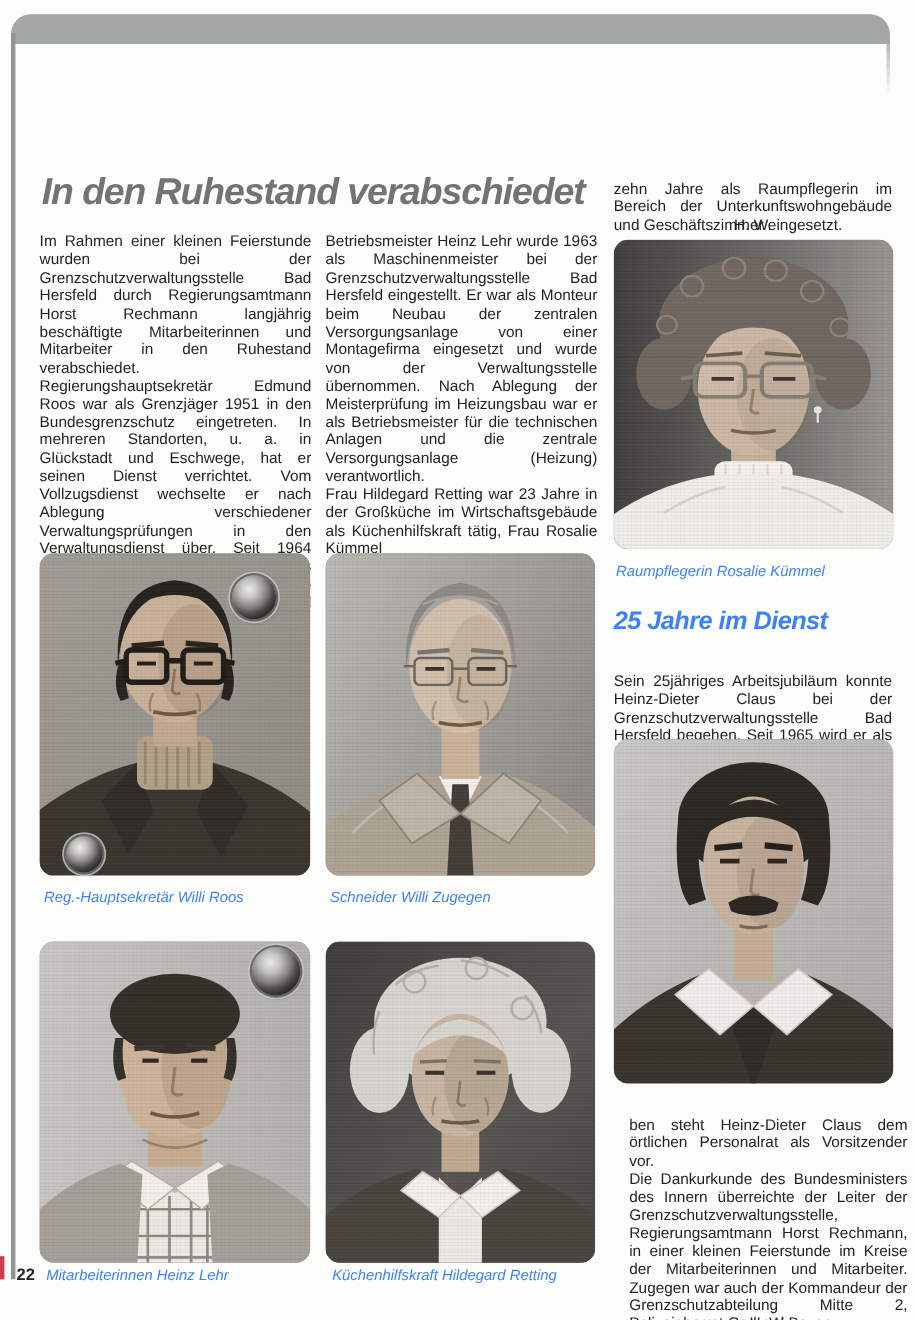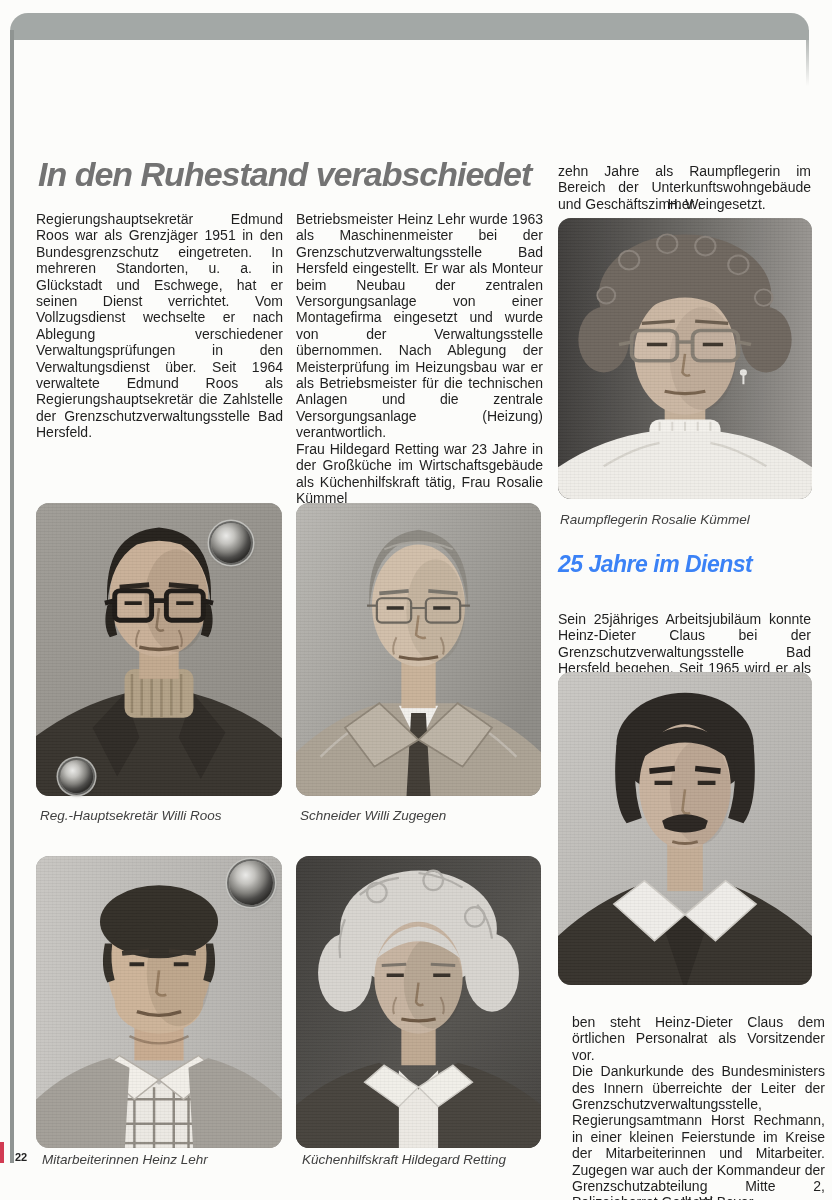--- a/index.html
+++ b/index.html
@@ -9,32 +9,32 @@
     font-family:"Liberation Sans","DejaVu Sans",sans-serif;
     color:#1f1f1f;
   }
   
   .band{position:absolute;left:10px;top:13px;width:799px;height:27px;
         background:#a3a8a6;border-radius:18px 18px 0 0;}
   .rail-left{position:absolute;left:10px;top:30px;width:3.5px;height:1133px;background:#8f9492;}
   .rail-right{position:absolute;left:805.5px;top:30px;width:3.5px;height:56px;
         background:linear-gradient(#a3a8a6,rgba(163,168,166,0));}
   .crop-mark{position:absolute;left:0;top:1142px;width:4px;height:21px;background:#d13b52;}
-  .page-number{position:absolute;left:15px;top:1151px;font-size:11px;font-weight:bold;color:#222;}
+  .page-number{position:absolute;left:15px;top:1151px;font-size:15px;font-weight:bold;color:#222;}
 
   
   .headline{position:absolute;left:38px;top:132px;width:540px;
     font-size:34px;font-weight:900;font-style:italic;letter-spacing:-1px;color:#737373;}
   .subhead{position:absolute;font-size:23px;font-weight:900;font-style:italic;
     letter-spacing:-.5px;color:#3b82f6;}
   .col{position:absolute;font-size:14px;line-height:16.4px;text-align:justify;
        hyphens:auto;-webkit-hyphens:auto;overflow-wrap:break-word;margin-top:21px;}
   .col p{margin:0;}
   .sig{text-align:center;margin-top:-16.4px;}
-  .caption{position:absolute;font-size:13.5px;font-style:italic;color:#404040;white-space:nowrap;}
+  .caption{position:absolute;font-size:13.5px;font-style:italic;color:#3b82f6;white-space:nowrap;}
 
   
   .photo{position:absolute;border-radius:13px;overflow:hidden;background:#9a9a96;}
   .photo svg{display:block;width:100%;height:100%;}
   .photo::after{content:"";position:absolute;inset:0;pointer-events:none;
     background:
       repeating-linear-gradient(0deg, rgba(0,0,0,0.035) 0 1px, rgba(255,255,255,0.02) 1px 3px),
       repeating-linear-gradient(90deg, rgba(0,0,0,0.018) 0 1px, transparent 1px 4px);}
   .fastener{position:absolute;border-radius:50%;
     background:radial-gradient(circle at 38% 32%, #eaeae8 0%, #c4c3bf 22%, #828१7d 45%, #4c4b49 60%, #2e2d2b 74%, #5a5957 88%, #757472 100%);
@@ -48,20 +48,21 @@
 
   <div class="band"></div>
   <div class="rail-left"></div>
   <div class="rail-right"></div>
   <div class="crop-mark"></div>
   <div class="page-number">22</div>
 
   <h1 class="headline">In den Ruhestand verabschiedet</h1>
 
   <div class="col" style="left:36px;top:190px;width:247px;">
+    <p>Im Rahmen einer kleinen Feierstunde wurden bei der Grenzschutzverwaltungsstelle Bad Hersfeld durch Regierungsamtmann Horst Rechmann langjährig beschäftigte Mitarbeiterinnen und Mitarbeiter in den Ruhestand verabschiedet.</p>
     <p>Regierungshauptsekretär Edmund Roos war als Grenzjäger 1951 in den Bundesgrenzschutz eingetreten. In mehreren Standorten, u. a. in Glückstadt und Eschwege, hat er seinen Dienst verrichtet. Vom Vollzugsdienst wechselte er nach Ablegung verschiedener Verwaltungsprüfungen in den Verwaltungsdienst über. Seit 1964 verwaltete Edmund Roos als Regierungshauptsekretär die Zahlstelle der Grenzschutzverwaltungsstelle Bad Hersfeld.</p>
   </div>
 
   <div class="col" style="left:296px;top:190px;width:247px;">
     <p>Betriebsmeister Heinz Lehr wurde 1963 als Maschinenmeister bei der Grenzschutzverwaltungsstelle Bad Hersfeld eingestellt. Er war als Monteur beim Neubau der zentralen Versorgungsanlage von einer Montagefirma eingesetzt und wurde von der Verwaltungsstelle übernommen. Nach Ablegung der Meisterprüfung im Heizungsbau war er als Betriebsmeister für die technischen Anlagen und die zentrale Versorgungsanlage (Heizung) verantwortlich.</p>
     <p>Frau Hildegard Retting war 23 Jahre in der Großküche im Wirtschaftsgebäude als Küchenhilfskraft tätig, Frau Rosalie Kümmel</p>
   </div>
 
   <div class="col" style="left:558px;top:142px;width:253px;">
     <p>zehn Jahre als Raumpflegerin im Bereich der Unterkunftswohngebäude und Geschäftszimmer eingesetzt.</p>

